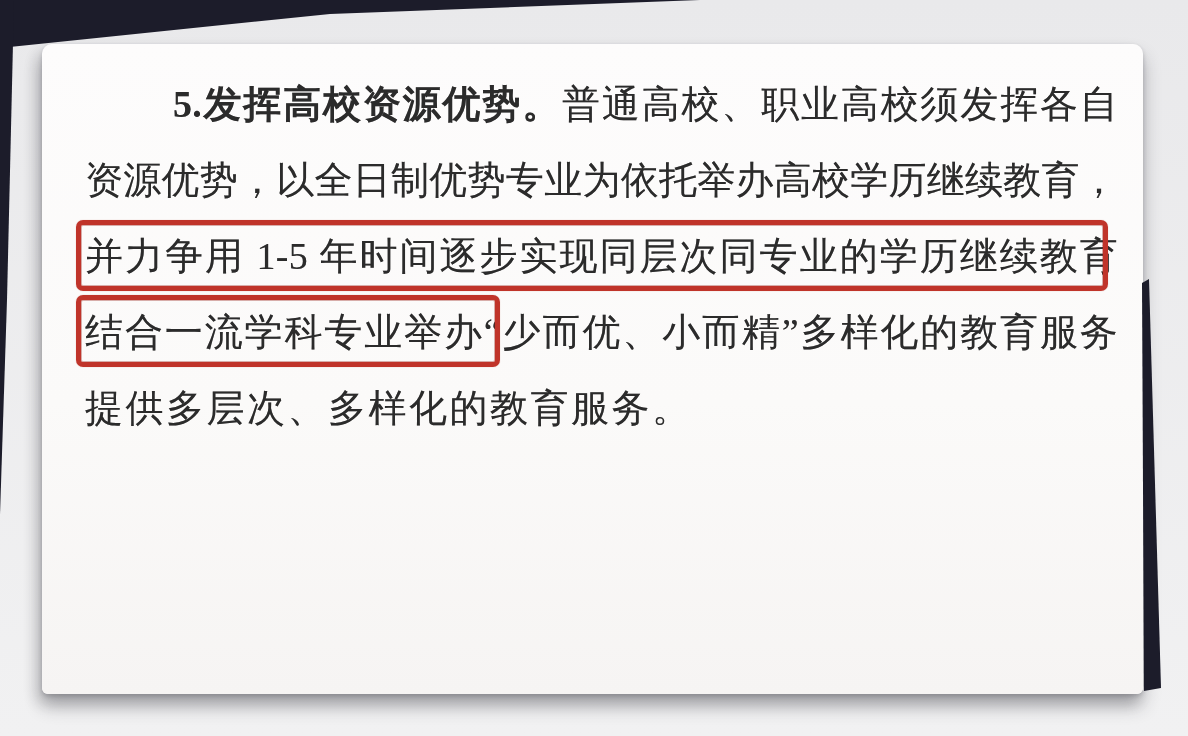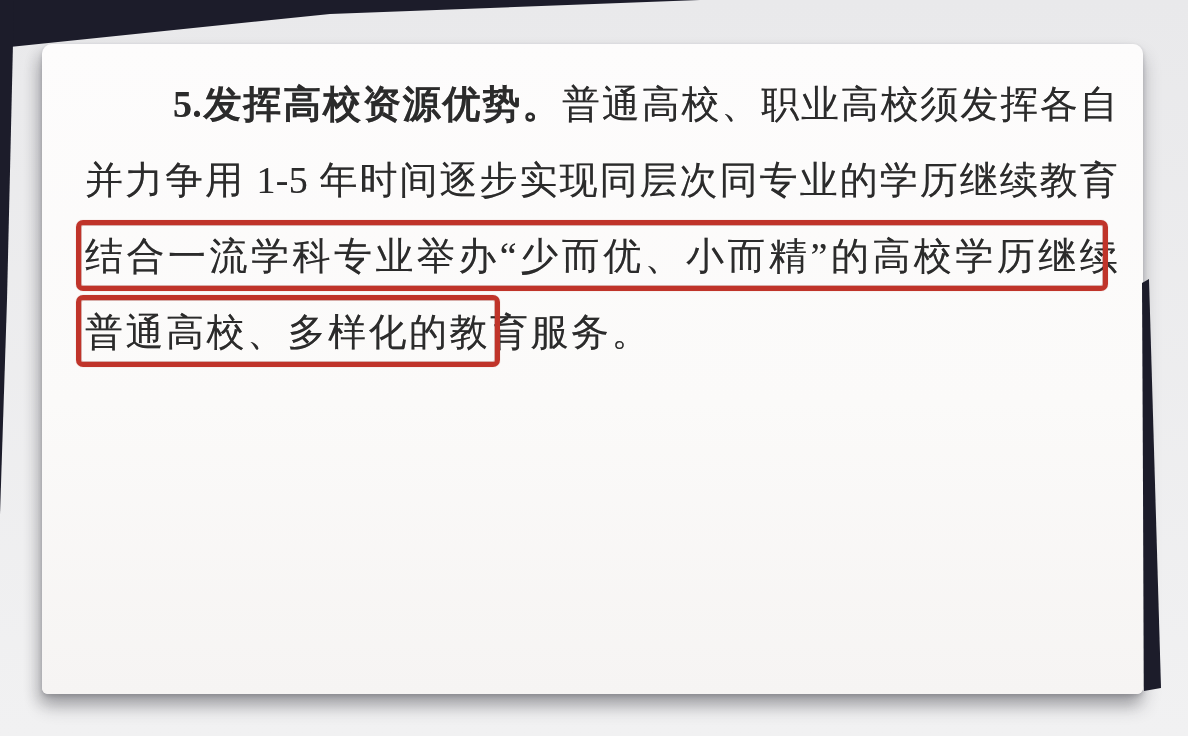--- a/index.html
+++ b/index.html
@@ -60,22 +60,23 @@
   <svg class="edges" viewBox="0 0 1188 736" xmlns="http://www.w3.org/2000/svg">
     <polygon points="0,0 700,0 330,14 0,48" fill="var(--frame)"></polygon>
     <polygon points="0,0 14,0 7,300 0,515" fill="var(--frame)"></polygon>
     <polygon points="1142,283 1149,279 1161,688 1144,691" fill="var(--frame)"></polygon>
   </svg>
 
   <div class="paper">
 
     <div class="textblock">
       <div class="line"><span class="ind"></span><span class="bold">5.发挥高校资源优势。</span><span>普通高校、职业高校须发挥各自</span></div>
+      <div class="line"><span>资源优势，以全日制优势专业为依托举办高校学历继续教育，</span></div>
       <div class="line"><span>并力争用 1-5 年时间逐步实现同层次同专业的学历继续教育</span></div>
-      <div class="line"><span>结合一流学科专业举办“少而优、小而精”的高校学历继续</span></div>
-      <div class="line last"><span>普通高校、多样化的教育服务。</span></div>
+      <div class="line"><span>结合一流学科专业举办“少而优、小而精”多样化的教育服务</span></div>
+      <div class="line last"><span>提供多层次、多样化的教育服务。</span></div>
     </div>
 
     <div class="hlbox one"></div>
     <div class="hlbox two"></div>
 
   </div>
 </div>
 
 </body></html>

